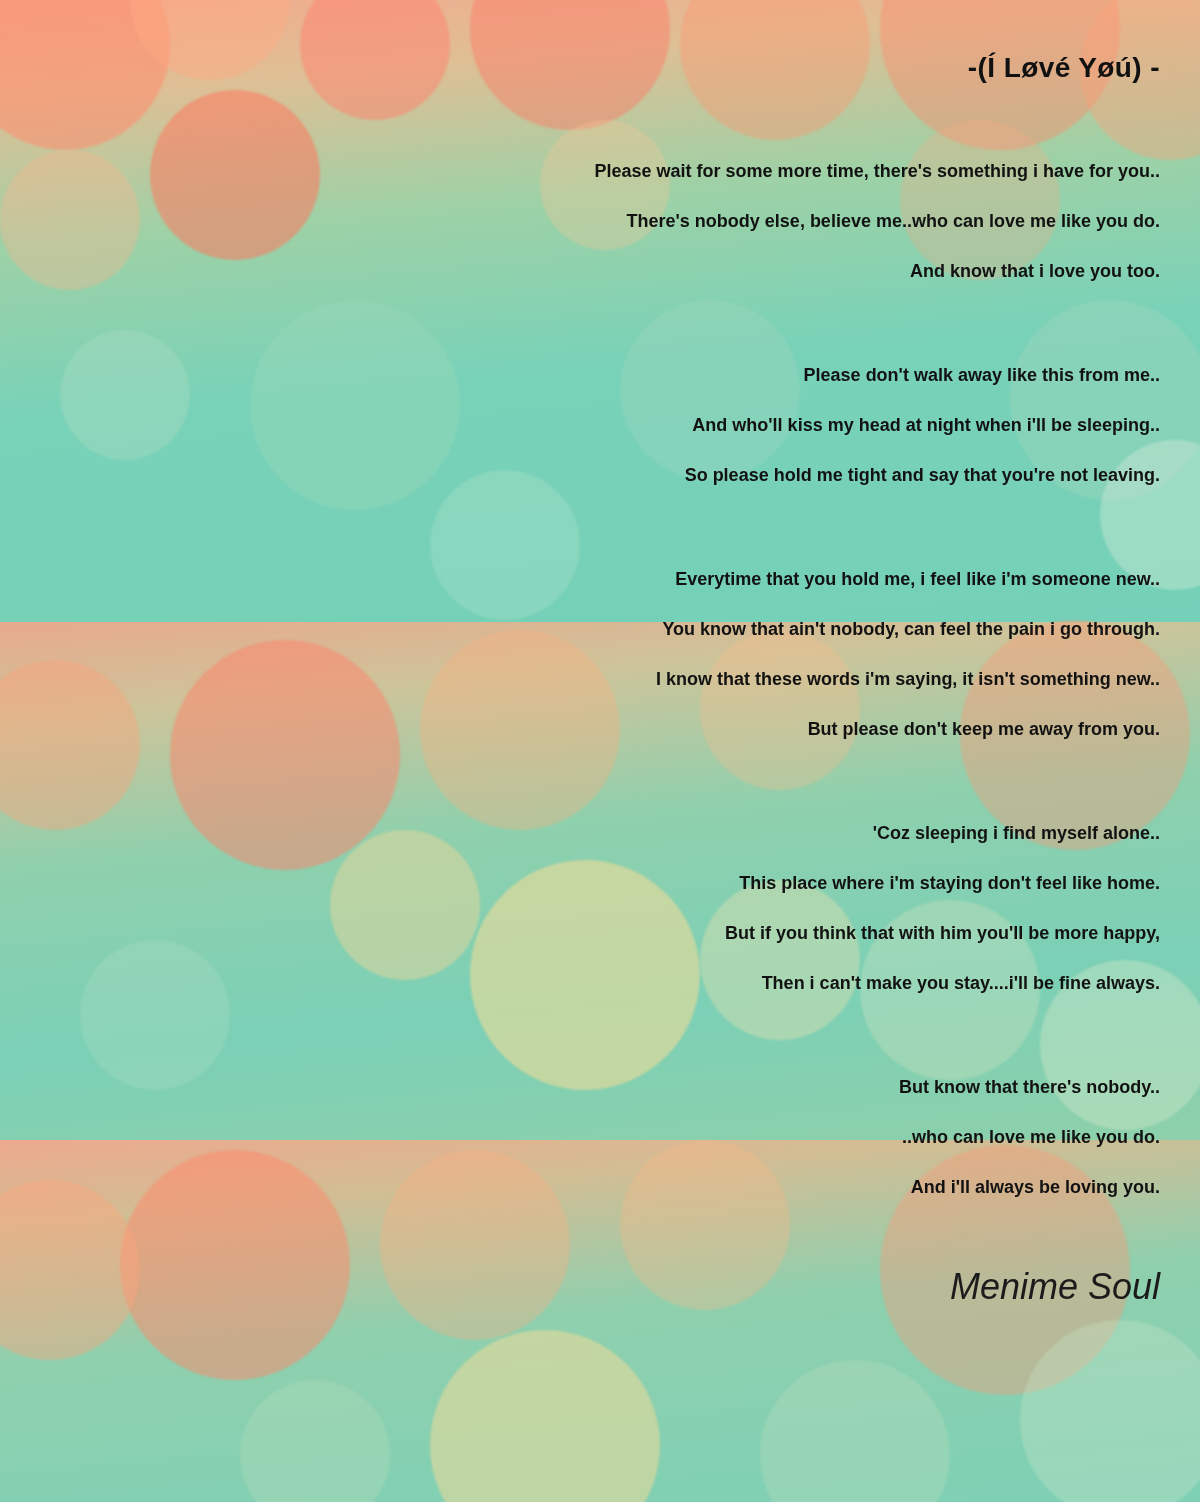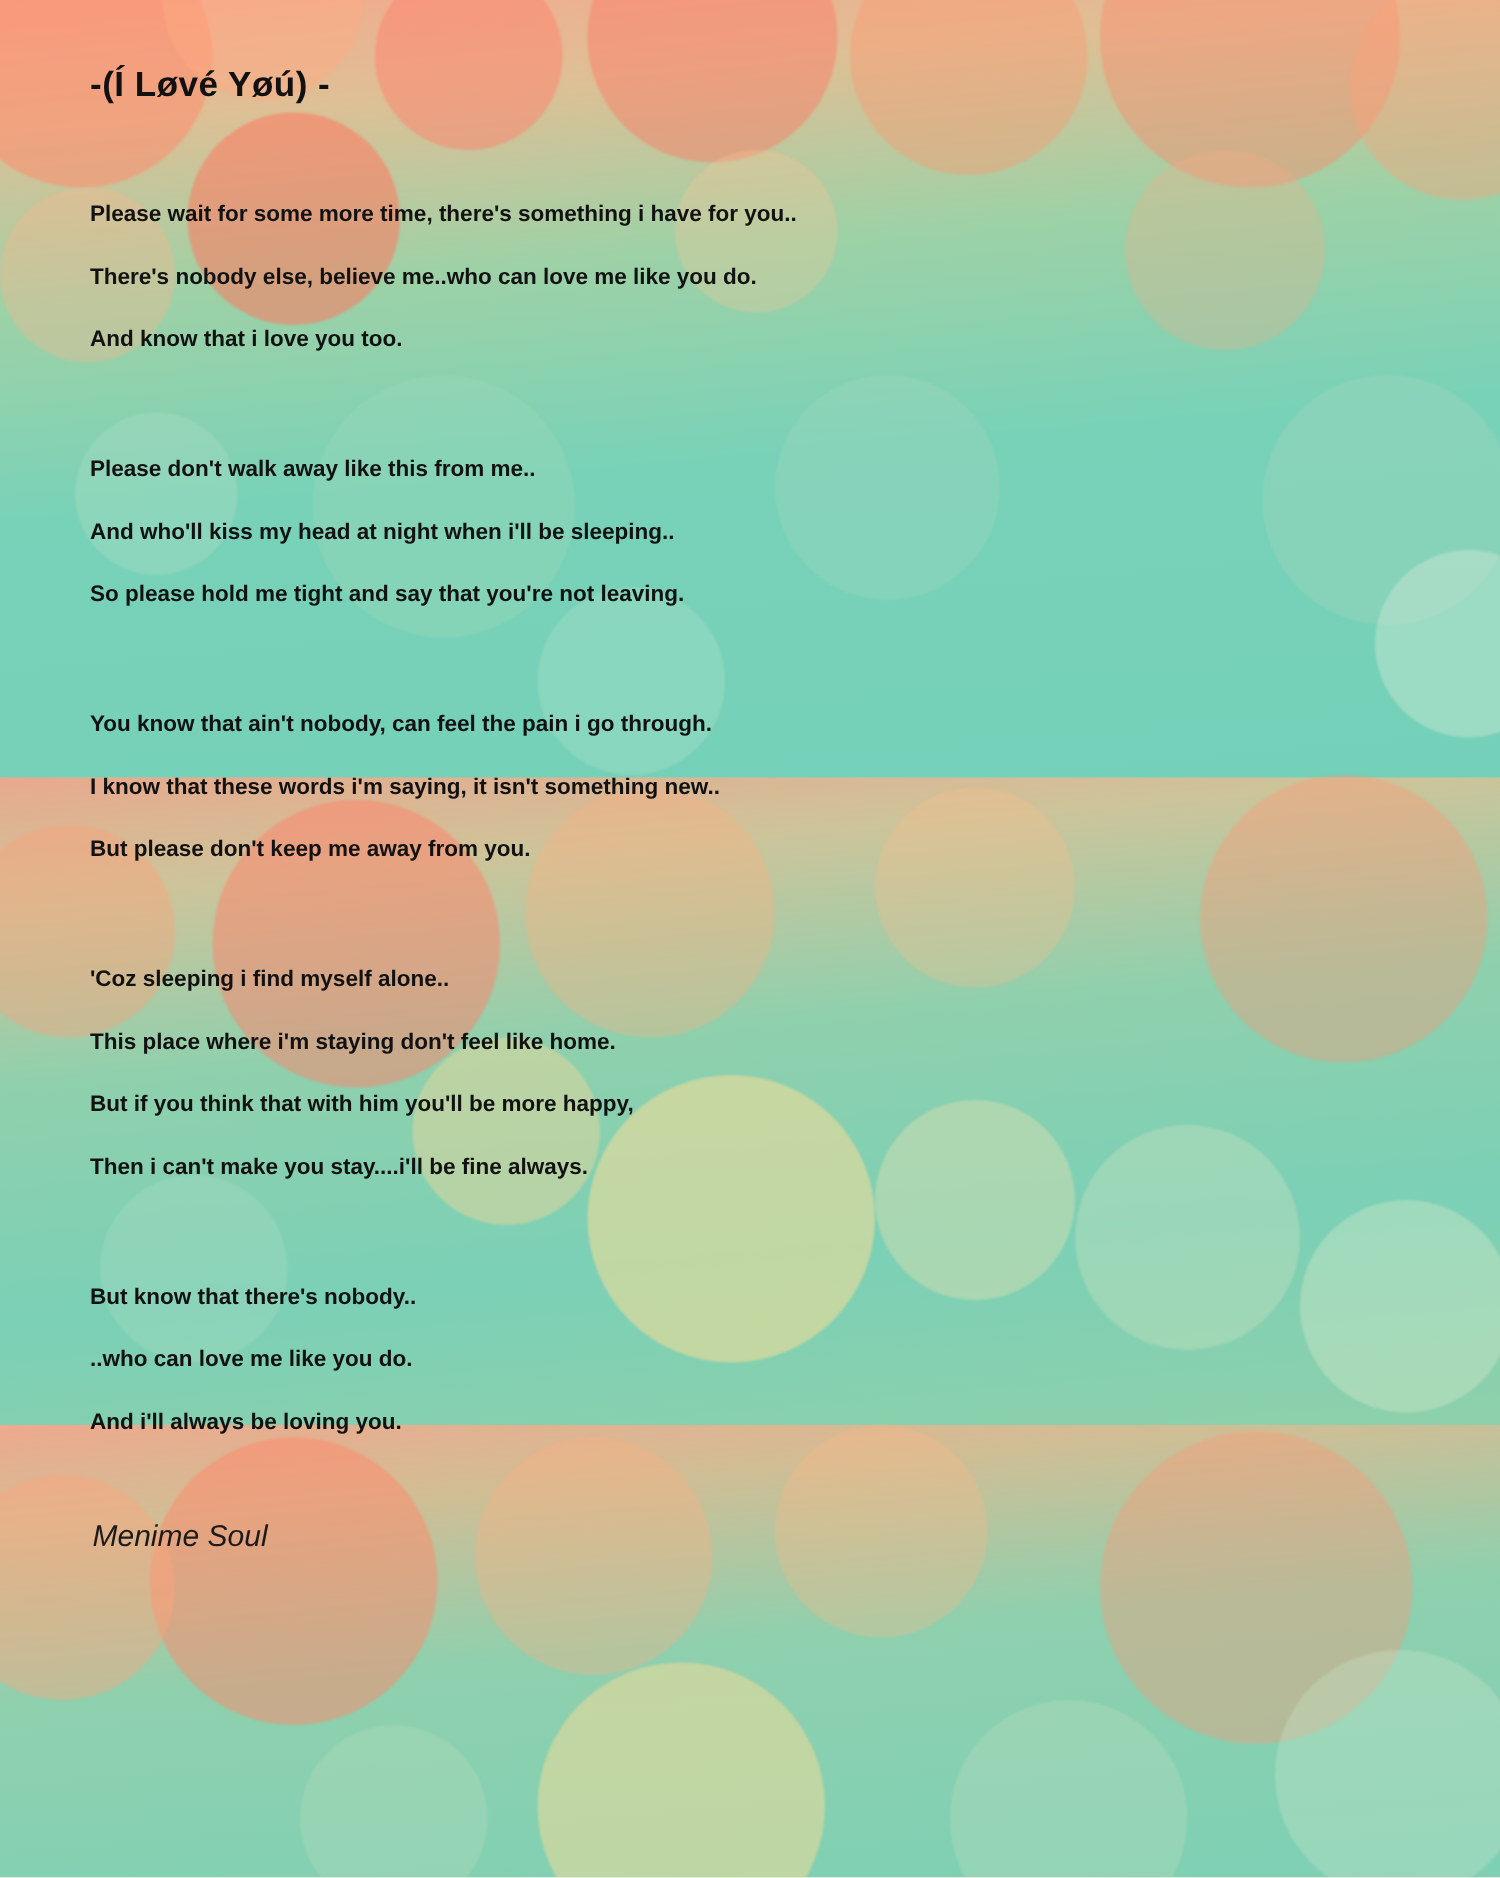--- a/index.html
+++ b/index.html
@@ -32,43 +32,44 @@
   .band {
     position: absolute;
     left: 0;
     width: 100%;
   }
 
   
   .content {
     position: absolute;
     inset: 0;
-    padding: 52px 68px;
+    padding: 52px 40px;
     box-sizing: border-box;
+    text-align: right;
   }
   .poem-title {
     font-size: 28px;
     font-weight: bold;
     color: #111111;
     margin: 0 0 62px 4px;
     letter-spacing: 0.4px;
   }
   .stanza {
     margin: 0 0 54px 4px;
   }
   .line {
     font-size: 18px;
     font-weight: bold;
     color: #121212;
     line-height: 50px;
     white-space: pre-wrap;
   }
   .author {
     margin: 44px 0 0 6px;
-    font-size: 24px;
+    font-size: 36px;
     font-style: italic;
     color: #1b1b1b;
     font-family: "Liberation Sans", sans-serif;
   }
 </style>
 </head>
 <body>
 
 <div class="poem-page">
 
@@ -129,20 +130,21 @@
       <div class="line">And know that i love you too.</div>
     </div>
 
     <div class="stanza">
       <div class="line">Please don't walk away like this from me..</div>
       <div class="line">And who'll kiss my head at night when i'll be sleeping..</div>
       <div class="line">So please hold me tight and say that you're not leaving.</div>
     </div>
 
     <div class="stanza">
+      <div class="line">Everytime that you hold me, i feel like i'm someone new..</div>
       <div class="line">You know that ain't nobody, can feel the pain i go through.</div>
       <div class="line">I know that these words i'm saying, it isn't something new..</div>
       <div class="line">But please don't keep me away from you.</div>
     </div>
 
     <div class="stanza">
       <div class="line">'Coz sleeping i find myself alone..</div>
       <div class="line">This place where i'm staying don't feel like home.</div>
       <div class="line">But if you think that with him you'll be more happy,</div>
       <div class="line">Then i can't make you stay....i'll be fine always.</div>

